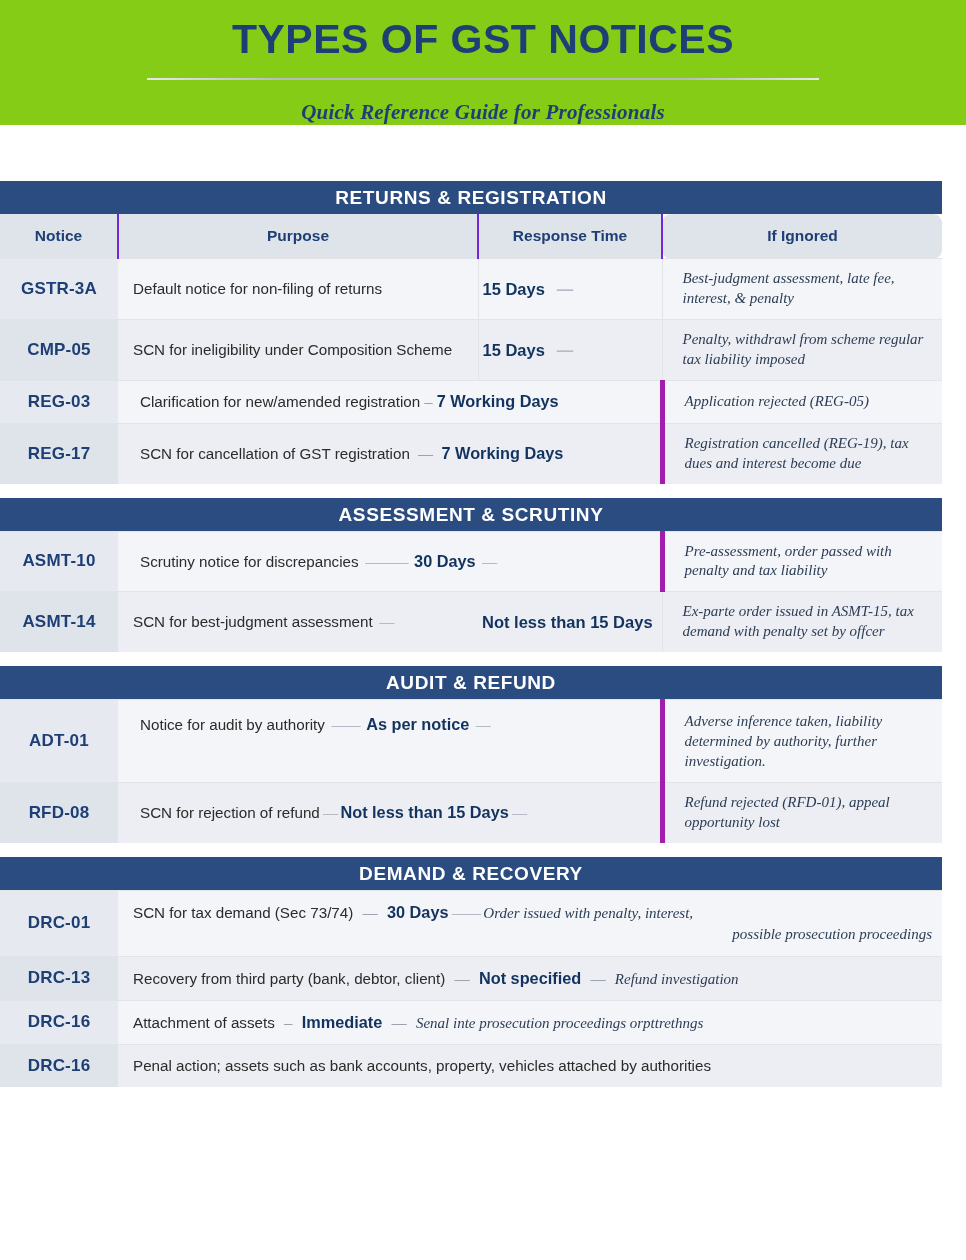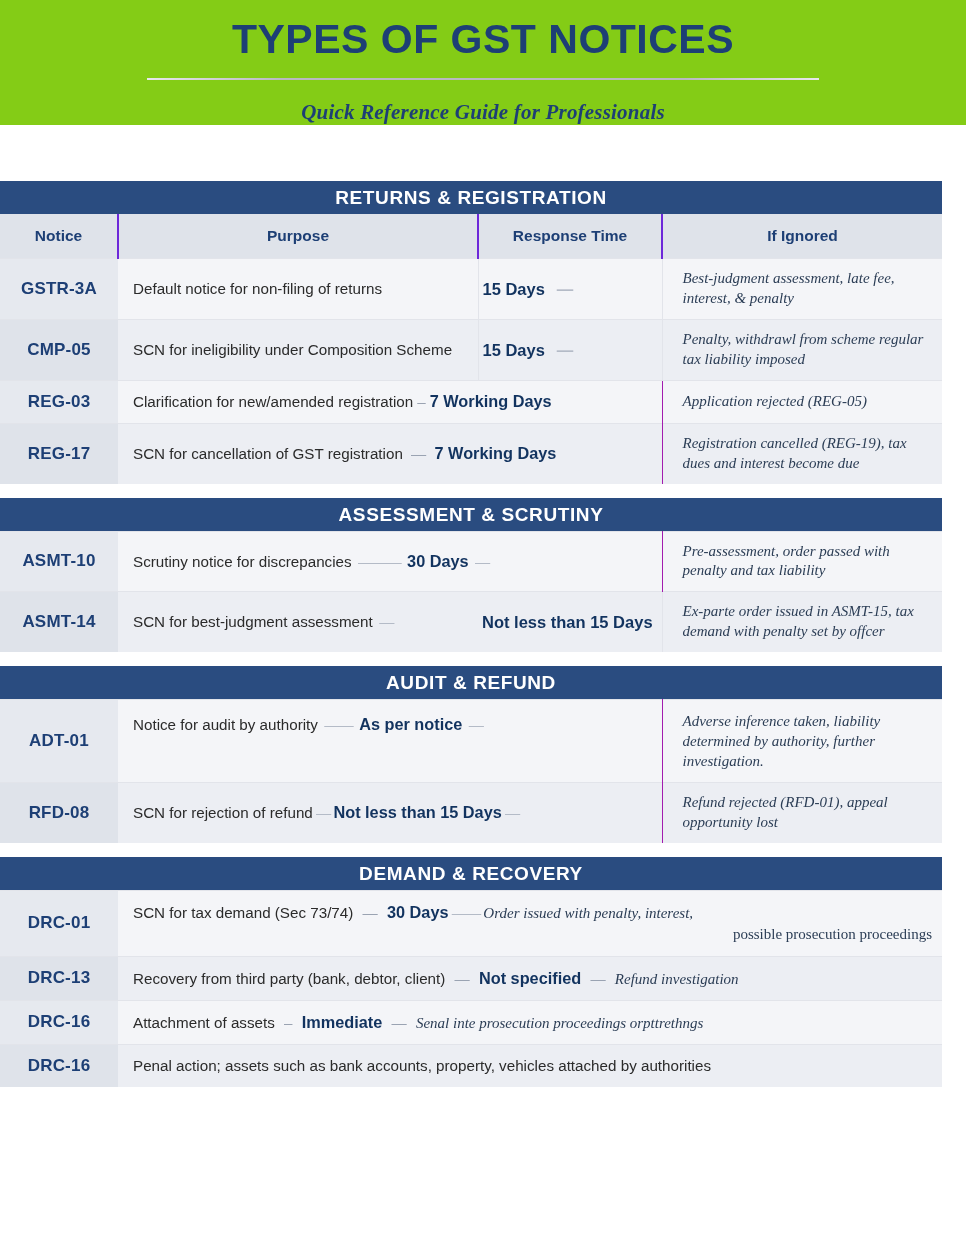--- a/index.html
+++ b/index.html
@@ -81,21 +81,21 @@
   thead th {
     background: #dfe3ea;
     color: #1d3f75;
     font-size: 15.5px;
     font-weight: bold;
     height: 42px;
     text-align: center;
     border-right: 2px solid #6d28d9;
     font-family: "Liberation Sans", sans-serif;
   }
-  thead th:last-child { border-right: none; }
+  thead th:last-child { border-right: none; border-radius: 9px; }
 
   tbody tr.row-a td { background: #f4f5f8; }
   tbody tr.row-b td { background: #eceef3; }
 
   tbody td {
     border-top: 1px solid #e2e4ea;
     vertical-align: middle;
     font-size: 15.2px;
     color: #2b2b2b;
     padding: 10px 0;
@@ -132,23 +132,23 @@
     padding-right: 8px;
     font-style: italic;
     font-size: 15px;
     color: #2b3d55;
     line-height: 1.33;
     font-family: "Liberation Serif", serif;
   }
 
   
   td.span-cell {
-    padding-left: 15px;
+    padding-left: 22px;
     padding-right: 8px;
-    border-right: 1px solid #a21caf;
+    border-right: 5px solid #a21caf;
     line-height: 1.34;
     white-space: nowrap;
   }
   td.span-cell .dash { color: #9aa3b2; padding: 0 4px; }
   td.span-cell .strong {
     font-weight: bold;
     font-size: 16.3px;
     color: #12335f;
   }
 
@@ -167,20 +167,21 @@
   }
   td.flow .ital {
     font-style: italic;
     font-family: "Liberation Serif", serif;
     color: #2b3d55;
     font-size: 15px;
   }
   .flowline2 {
     display: block;
     text-align: right;
+    font-style: italic;
     font-family: "Liberation Serif", serif;
     color: #2b3d55;
     font-size: 15px;
   }
   .dash-long { color: #b4bbc7; letter-spacing: -1px; }
 </style>
 </head>
 <body>
 
 <div class="header">

